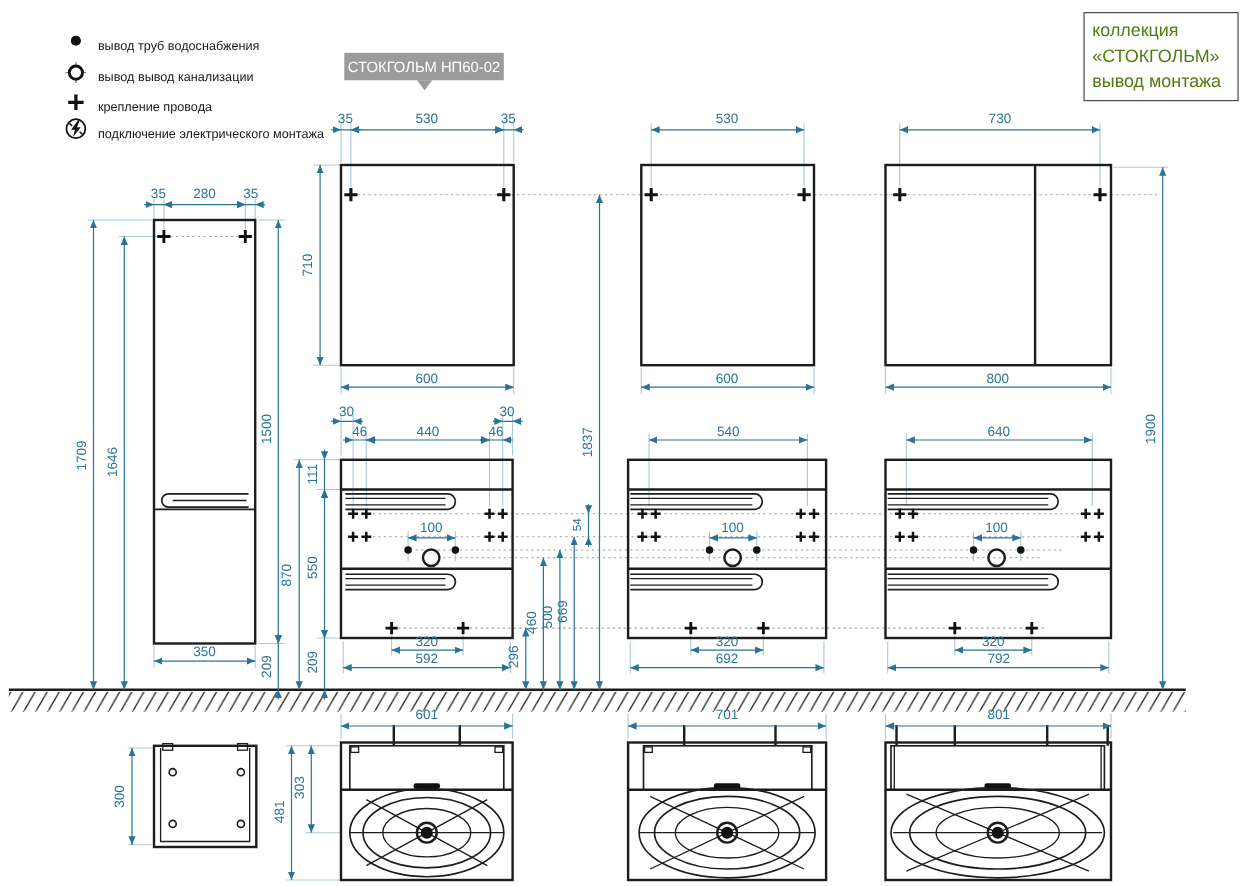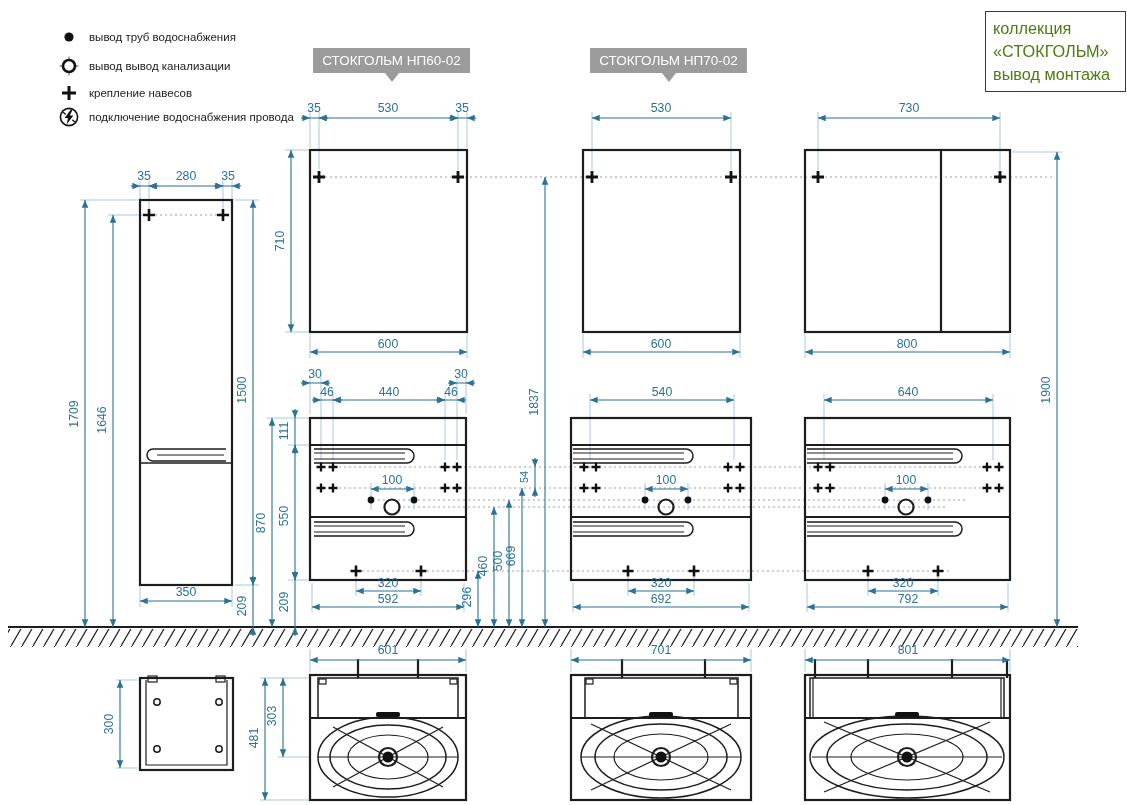--- a/index.html
+++ b/index.html
@@ -12,21 +12,21 @@
   .k2{stroke:#1d1d1d;stroke-width:2.2;fill:none;}
   .k1{stroke:#1d1d1d;stroke-width:1.5;fill:none;}
   .kt{stroke:#1d1d1d;stroke-width:1.2;fill:none;}
   .d {stroke:#2a7396;stroke-width:1.1;fill:none;marker-start:url(#aS);marker-end:url(#aE);}
   .p {stroke:#2a7396;stroke-width:1.1;fill:none;}
   .ar{stroke:#2a7396;stroke-width:1.1;fill:none;marker-end:url(#aE);}
   .e {stroke:#a9c9db;stroke-width:1;fill:none;}
   .dot{stroke:#9aa0a4;stroke-width:1;fill:none;stroke-dasharray:2 3;}
   .cross{stroke:#111;fill:none;}
   
-  .legend-row{position:absolute;left:58px;display:flex;align-items:center;gap:9px;height:22px;}
+  .legend-row{position:absolute;left:58px;display:flex;align-items:flex-end;gap:9px;height:22px;}
   .legend-row .txt{font-size:11.5px;color:#1a1a1a;white-space:nowrap;}
   
   .plabel{position:absolute;top:48px;height:25px;background:#9b9b9b;color:#fff;
           font-size:13.5px;display:flex;align-items:center;justify-content:center;}
   .plabel::after{content:'';position:absolute;top:25px;left:50%;margin-left:-7px;
           border-left:7px solid transparent;border-right:7px solid transparent;
           border-top:9px solid #9b9b9b;}
   
   .titlebox{position:absolute;left:985px;top:11px;width:132px;height:74px;
           border:1.5px solid #3a3a3a;background:#fff;color:#4d7c0f;
@@ -349,36 +349,33 @@
     <svg width="22" height="22">
       <path d="M11,1.5V5 M11,17V20.5 M1.5,11H5 M17,11H20.5" stroke="#8a8a8a" stroke-width="1.3"></path>
       <circle cx="11" cy="11" r="6" fill="none" stroke="#111" stroke-width="2.6"></circle>
     </svg>
     <span class="txt">вывод вывод канализации</span>
   </div>
   <div class="legend-row" style="top:82px">
     <svg width="22" height="22">
       <path d="M4,11H18 M11,4V18" stroke="#111" stroke-width="3"></path>
     </svg>
-    <span class="txt">крепление навесов</span>
+    <span class="txt">крепление провода</span>
   </div>
   <div class="legend-row" style="top:106px">
     <svg width="22" height="22">
       <circle cx="11" cy="11" r="8.6" fill="none" stroke="#111" stroke-width="1.6"></circle>
       <path d="M5.2,6.2L7.6,8.4 M14.4,13.8L16.8,16" stroke="#111" stroke-width="1.4"></path>
       <polygon points="12.8,3.6 6.6,12 10,12 8.6,18.4 15.4,9.6 11.9,9.6 14.6,3.6" fill="#111"></polygon>
     </svg>
-    <span class="txt">подключение водоснабжения провода</span>
-  </div>
-
-  <div class="plabel" style="left:313px;width:157px">
+    <span class="txt">подключение электрического монтажа</span>
+  </div>
+
+  <div class="plabel" style="left:313px;width:145px">
     <span>СТОКГОЛЬМ НП60-02</span>
-  </div>
-  <div class="plabel" style="left:590px;width:157px">
-    <span>СТОКГОЛЬМ НП70-02</span>
   </div>
 
   <div class="titlebox">
     <div>коллекция</div>
     <div>«СТОКГОЛЬМ»</div>
     <div>вывод монтажа</div>
   </div>
 
 </div>
 

